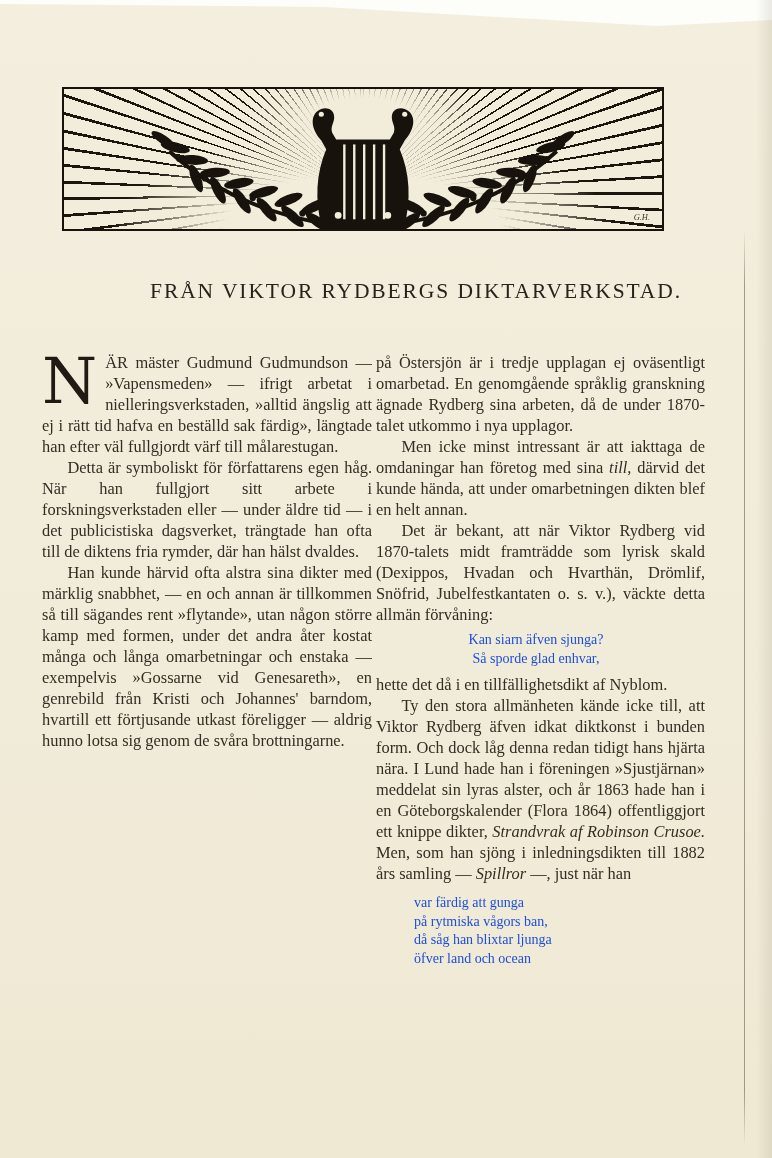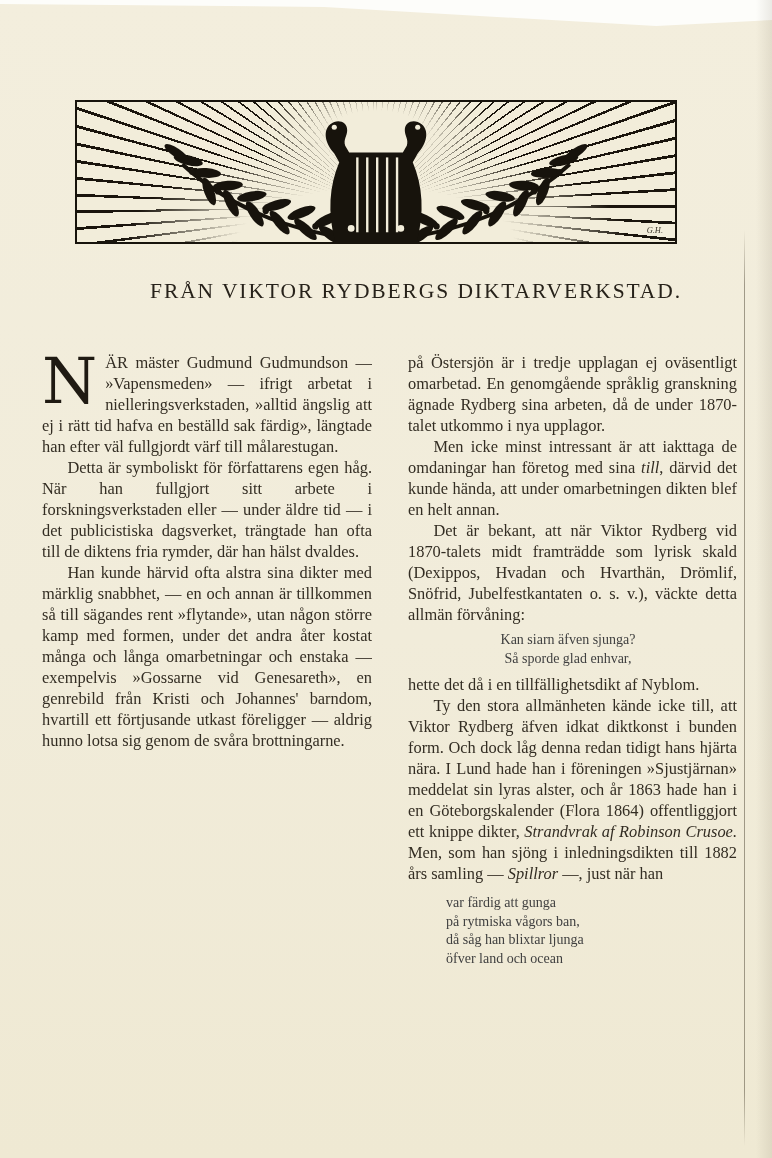--- a/index.html
+++ b/index.html
@@ -23,21 +23,21 @@
   }
   .fold-line {
     position: absolute; right: 27px; top: 230px; bottom: 12px; width: 1px;
     background: linear-gradient(180deg, rgba(92,84,66,0) 0%, rgba(92,84,66,0.55) 6%,
                 rgba(92,84,66,0.55) 94%, rgba(92,84,66,0) 100%);
   }
 
   
   .ornament {
     position: absolute; left: 59px; top: 84px; width: 602px; height: 144px;
-    margin: 16px; border: 2px solid #17130c; background: #f2edda; overflow: hidden;
+    margin: 3px; border: 2px solid #17130c; background: #f2edda; overflow: hidden;
   }
   .rays {
     position: absolute; inset: 0;
     background: repeating-conic-gradient(from 0deg at 50% 75%,
       #1a150d 0deg 0.55deg, rgba(26,21,13,0) 0.55deg 3.2deg);
   }
   .halo {
     position: absolute; inset: 0;
     background:
       radial-gradient(ellipse 120px 62px at 50% 24%, #f2edda 0%, #f2edda 40%, rgba(242,237,218,0) 100%),
@@ -56,32 +56,32 @@
     position: absolute; left: 42px; top: 322px; width: 640px;
     text-align: center; font-size: 13.5px; letter-spacing: 1.6px; color: #332d23;
   }
 
   
   .col {
     position: absolute; top: 352px;
     font-size: 16.4px; line-height: 21px; text-align: justify;
   }
   .col.left  { left: 42px;  width: 330px; }
-  .col.right { left: 408px; width: 329px; }
+  .col.right { left: 376px; width: 329px; }
   .col p { margin: 0; text-indent: 1.55em; }
   .col p.flush { text-indent: 0; }
   .dropcap {
     float: left;
     font-family: "DejaVu Serif", serif;
     font-size: 63px; line-height: 0.9; height: 58px;
     padding: 2px 8px 0 0; color: #1f1a12;
   }
   .verse {
     font-size: 14px; line-height: 18.5px; text-align: left; text-indent: 0;
-    color: #404040;
+    color: #1d4ed8;
   }
   .verse.center { width: 252px; margin: 6px 0 6px 34px; text-align: center; }
   .verse.indent { margin: 10px 0 0 38px; }
   i { font-style: italic; }
 </style>
 </head>
 <body>
 
 <div class="scan">
   <div class="paper"></div>

